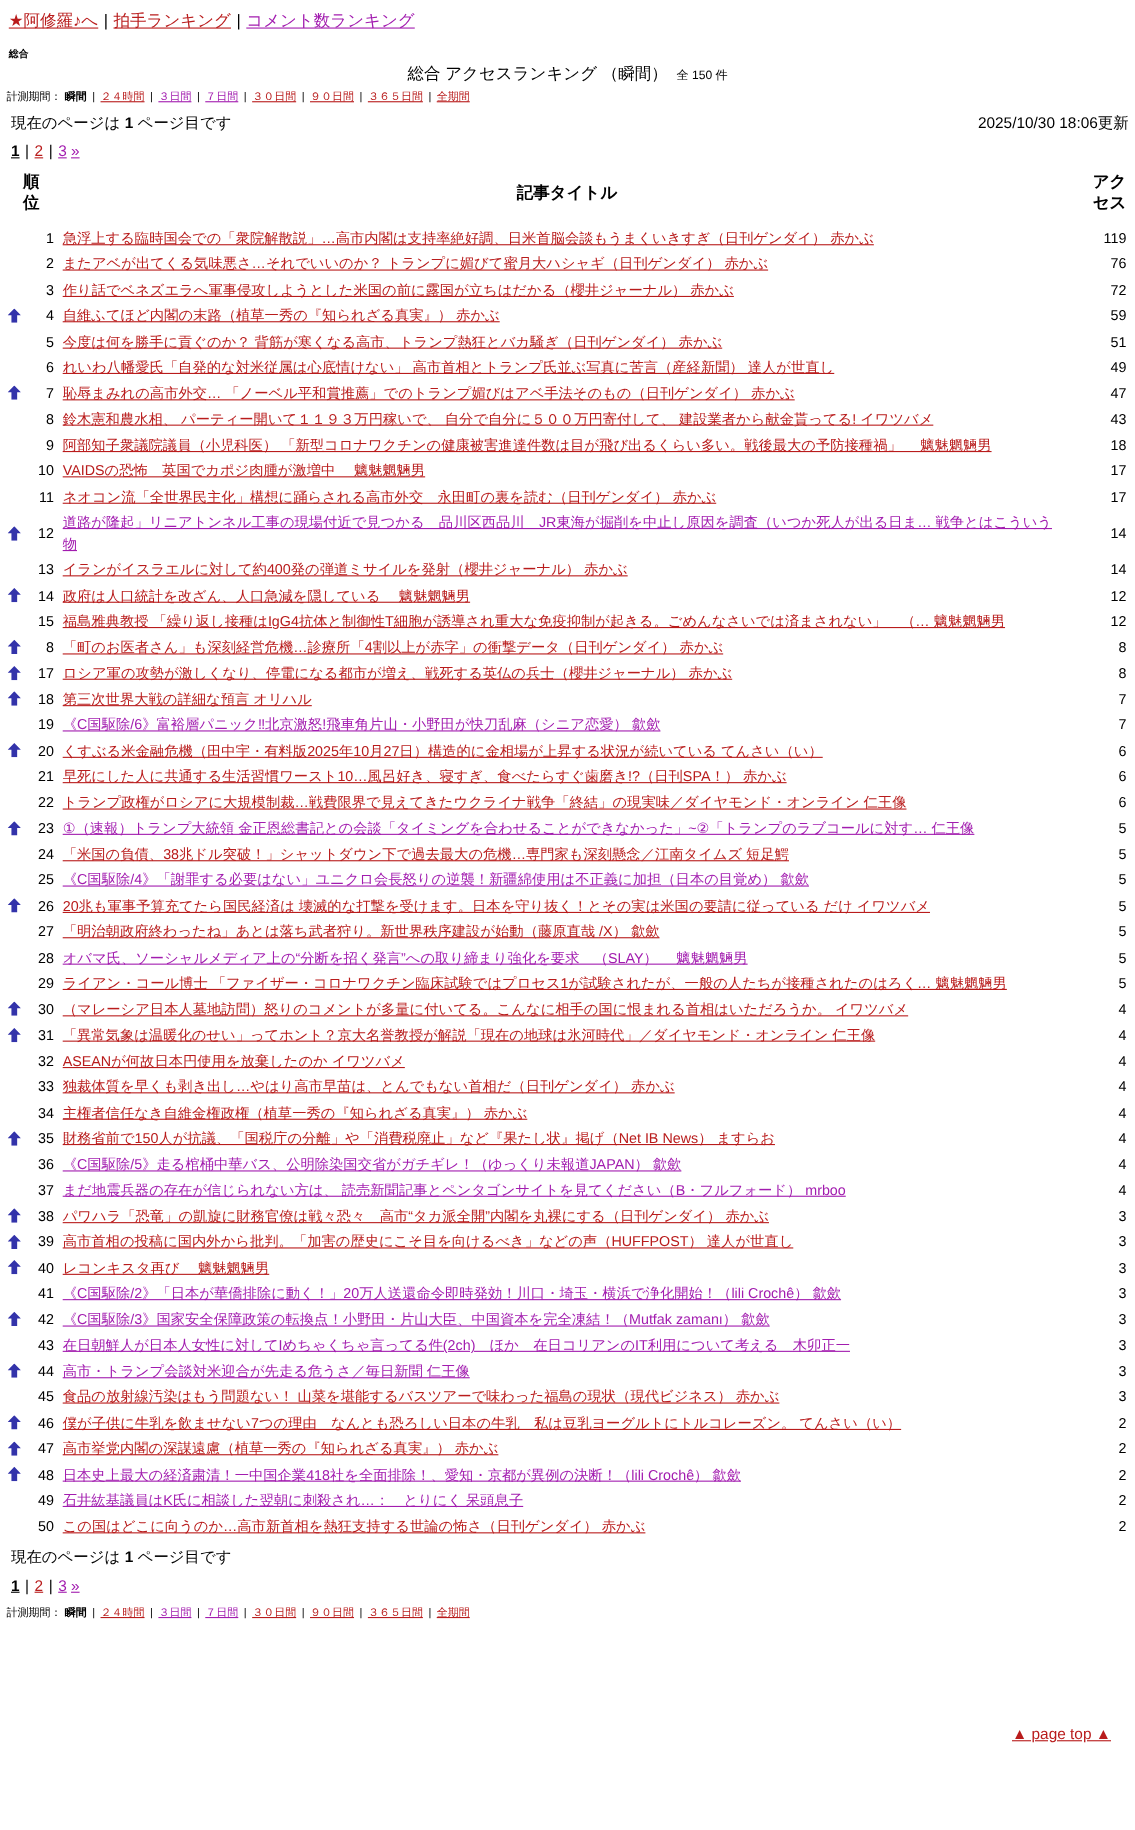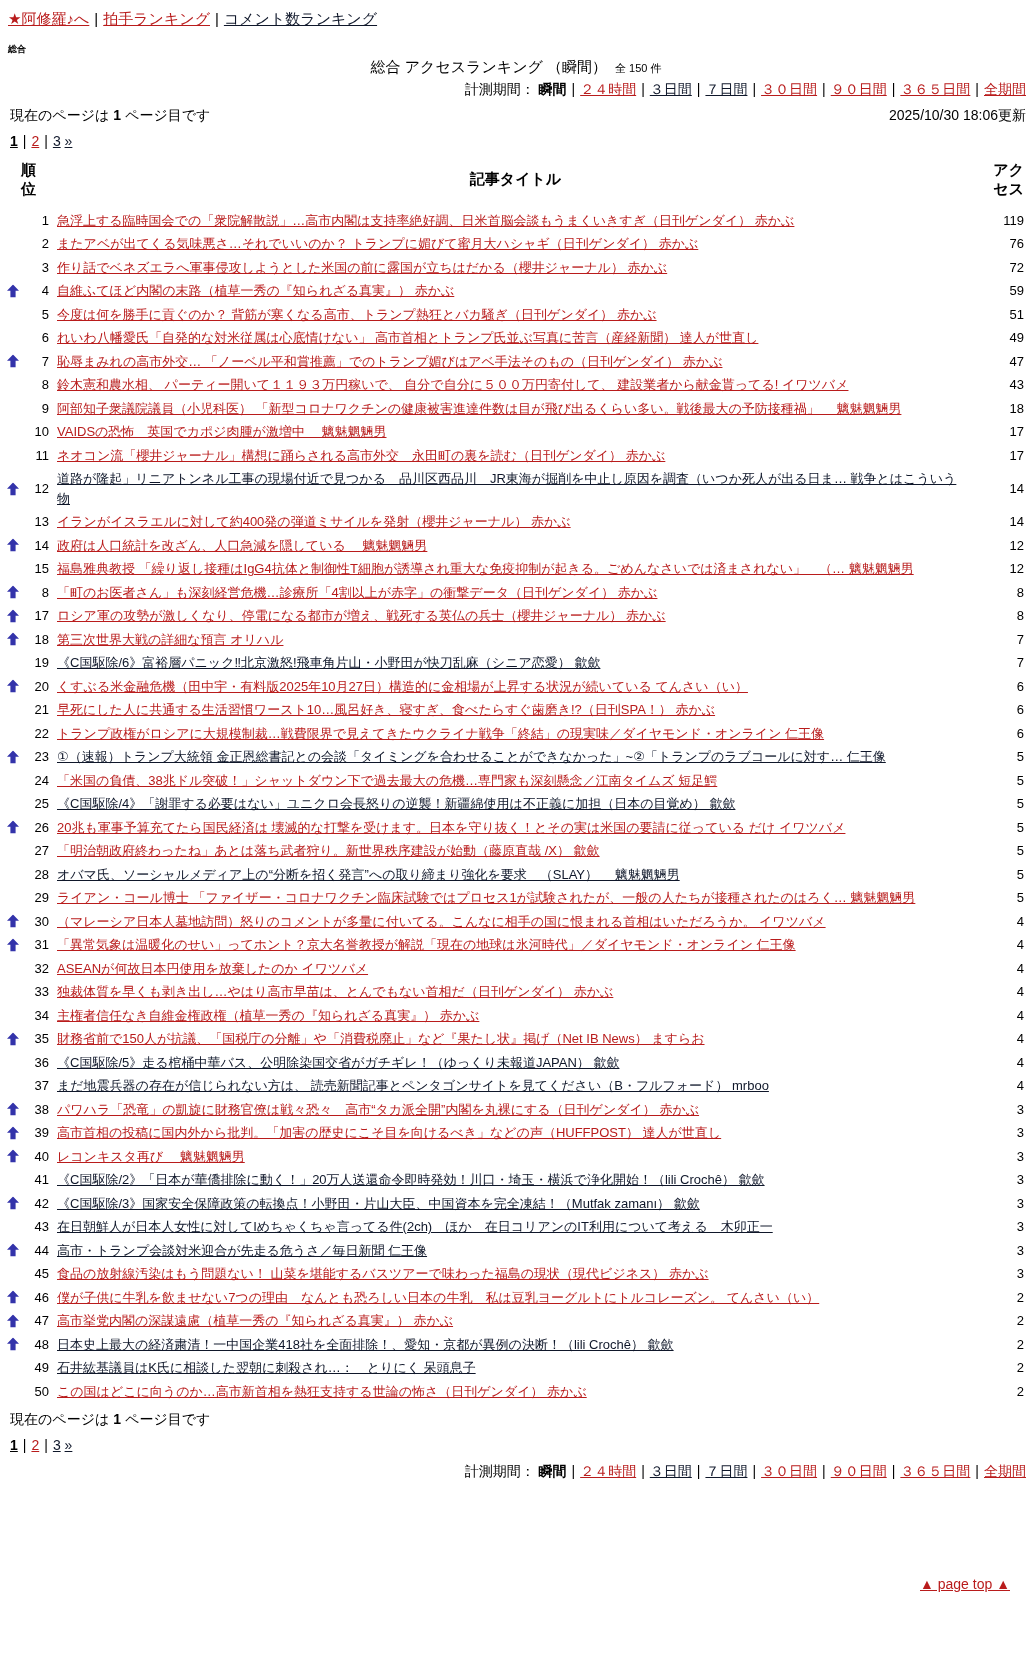--- a/index.html
+++ b/index.html
@@ -1,28 +1,28 @@
 <!DOCTYPE html>
 <html><head>
 <meta charset="utf-8">
 <style>
   *{box-sizing:border-box;}
   body{width:1032px;height:1664px;margin:0;overflow:hidden;background:#fff;color:#000;
        font-family:"Liberation Sans","DejaVu Sans",sans-serif;}
   .page{padding:8px 6px 0;}
   a{cursor:pointer;text-decoration:underline;}
   .v{color:#b91c1c;}
-  .u{color:#0f172a;}
+  .u{color:#a21caf;}
   .sep{margin:0 5px;color:#000;}
   .nav{font-size:15px;margin:2px 0 14px;padding-left:2px;}
   .sec-label{font-size:9px;font-weight:bold;margin:0 0 2px;padding-left:2px;}
   .title-line{text-align:center;font-size:15px;margin:2px 0;}
   .title-line .main{font-weight:normal;}
   .title-line .total{font-size:11px;margin-left:8px;}
-  .period-line{text-align:right;font-size:14px;margin:4px 0;}
+  .period-line{font-size:10px;margin:4px 0;}
   .cur-period{font-weight:bold;}
   .status-line{display:flex;justify-content:space-between;font-size:14px;margin:8px 0 0;padding-left:4px;}
   .status-line b{margin:0 4px;}
   .pagination{font-size:14px;margin:8px 0 6px;padding-left:4px;}
   .pag-cur{color:#000;text-decoration:underline;font-weight:bold;}
   table{border-collapse:collapse;width:100%;table-layout:fixed;}
   th{font-weight:bold;font-size:15px;vertical-align:middle;padding:6px 0 10px;}
   .rank-h{width:45px;white-space:pre-line;text-align:center;line-height:1.25;}
   .title-h{text-align:center;}
   .access-h{width:46px;white-space:pre-line;text-align:right;line-height:1.25;padding-right:2px;}
@@ -118,21 +118,21 @@
           <td class="title"><a class="v">阿部知子衆議院議員（小児科医） 「新型コロナワクチンの健康被害進達件数は目が飛び出るくらい多い。戦後最大の予防接種禍」　 魑魅魍魎男</a></td>
           <td class="access">18</td>
         </tr>
         <tr>
           <td class="rank"><span class="rnum">10</span></td>
           <td class="title"><a class="v">VAIDSの恐怖　英国でカポジ肉腫が激増中　 魑魅魍魎男</a></td>
           <td class="access">17</td>
         </tr>
         <tr>
           <td class="rank"><span class="rnum">11</span></td>
-          <td class="title"><a class="v">ネオコン流「櫻井ジャーナル」構想に踊らされる高市外交　永田町の裏を読む（日刊ゲンダイ） 赤かぶ</a></td>
+          <td class="title"><a class="v">ネオコン流「全世界民主化」構想に踊らされる高市外交　永田町の裏を読む（日刊ゲンダイ） 赤かぶ</a></td>
           <td class="access">17</td>
         </tr>
         <tr>
           <td class="rank"><svg class="arrow" viewBox="0 0 12 13" xmlns="http://www.w3.org/2000/svg">
               <path d="M6 0 L12 6.2 L8.6 6.2 L8.6 13 L3.4 13 L3.4 6.2 L0 6.2 Z" fill="#3333aa"></path>
             </svg><span class="rnum">12</span></td>
           <td class="title"><a class="u">道路が隆起」リニアトンネル工事の現場付近で見つかる　品川区西品川　JR東海が掘削を中止し原因を調査（いつか死人が出る日ま… 戦争とはこういう物</a></td>
           <td class="access">14</td>
         </tr>
         <tr>

